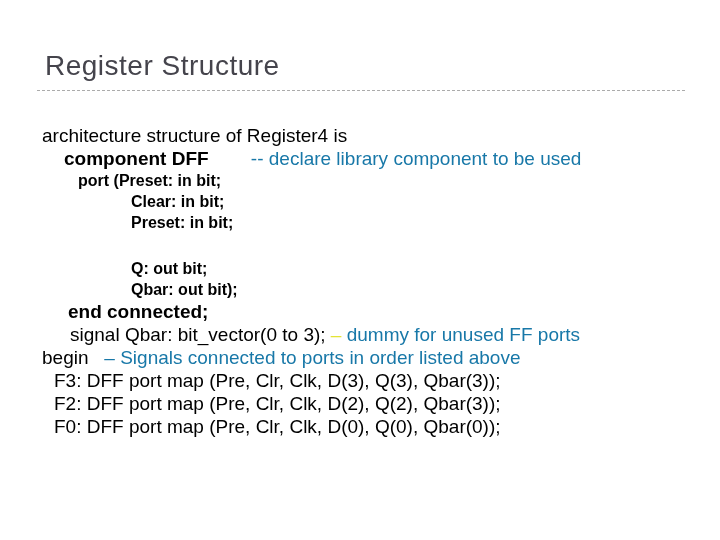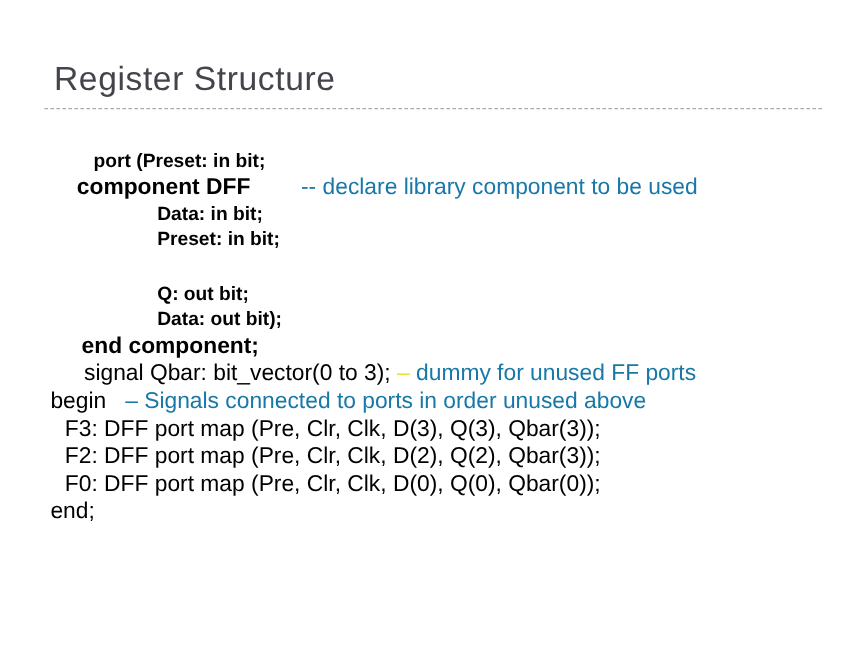--- a/index.html
+++ b/index.html
@@ -71,29 +71,30 @@
 </style>
 </head>
 <body>
 
 <div class="slide">
   <h1 class="slide-title">Register Structure</h1>
 
   <div class="divider divider-top"></div>
 
   <div class="code-block">
+      <div class="code-line line-n" style="padding-left: 0px;"><span class="seg-plain">architecture structure of Register4 is</span></div>
+      <div class="code-line line-n" style="padding-left: 22px;"><span class="seg-bold">component DFF</span><span class="seg-plain">        </span><span class="seg-comment">-- declare library component to be used</span></div>
       <div class="code-line line-s" style="padding-left: 36px;"><span class="seg-bold">port (Preset: in bit;</span></div>
-      <div class="code-line line-n" style="padding-left: 22px;"><span class="seg-bold">component DFF</span><span class="seg-plain">        </span><span class="seg-comment">-- declare library component to be used</span></div>
-      <div class="code-line line-s" style="padding-left: 89px;"><span class="seg-bold">Data: in bit;</span></div>
+      <div class="code-line line-s" style="padding-left: 89px;"><span class="seg-bold">Clear: in bit;</span></div>
       <div class="code-line line-s" style="padding-left: 89px;"><span class="seg-bold">Preset: in bit;</span></div>
       <div class="code-line line-s" style="padding-left: 89px; margin-top: 25px;"><span class="seg-bold">Q: out bit;</span></div>
-      <div class="code-line line-s" style="padding-left: 89px;"><span class="seg-bold">Data: out bit);</span></div>
-      <div class="code-line line-n" style="padding-left: 26px;"><span class="seg-bold">end component;</span></div>
+      <div class="code-line line-s" style="padding-left: 89px;"><span class="seg-bold">Qbar: out bit);</span></div>
+      <div class="code-line line-n" style="padding-left: 26px;"><span class="seg-bold">end connected;</span></div>
       <div class="code-line line-n" style="padding-left: 28px;"><span class="seg-plain">signal Qbar: bit_vector(0 to 3); </span><span class="seg-dashyellow">–</span><span class="seg-comment"> dummy for unused FF ports</span></div>
-      <div class="code-line line-n" style="padding-left: 0px;"><span class="seg-plain">begin</span><span class="seg-plain">   </span><span class="seg-comment">– Signals connected to ports in order unused above</span></div>
+      <div class="code-line line-n" style="padding-left: 0px;"><span class="seg-plain">begin</span><span class="seg-plain">   </span><span class="seg-comment">– Signals connected to ports in order listed above</span></div>
       <div class="code-line line-n" style="padding-left: 12px;"><span class="seg-plain">F3: DFF port map (Pre, Clr, Clk, D(3), Q(3), Qbar(3));</span></div>
       <div class="code-line line-n" style="padding-left: 12px;"><span class="seg-plain">F2: DFF port map (Pre, Clr, Clk, D(2), Q(2), Qbar(3));</span></div>
       <div class="code-line line-n" style="padding-left: 12px;"><span class="seg-plain">F0: DFF port map (Pre, Clr, Clk, D(0), Q(0), Qbar(0));</span></div>
       <div class="code-line line-n" style="padding-left: 0px;"><span class="seg-plain">end;</span></div>
     </div>
 
   <div class="divider divider-bottom"></div>
 
   <div class="footer-arrow"></div>
 </div>

